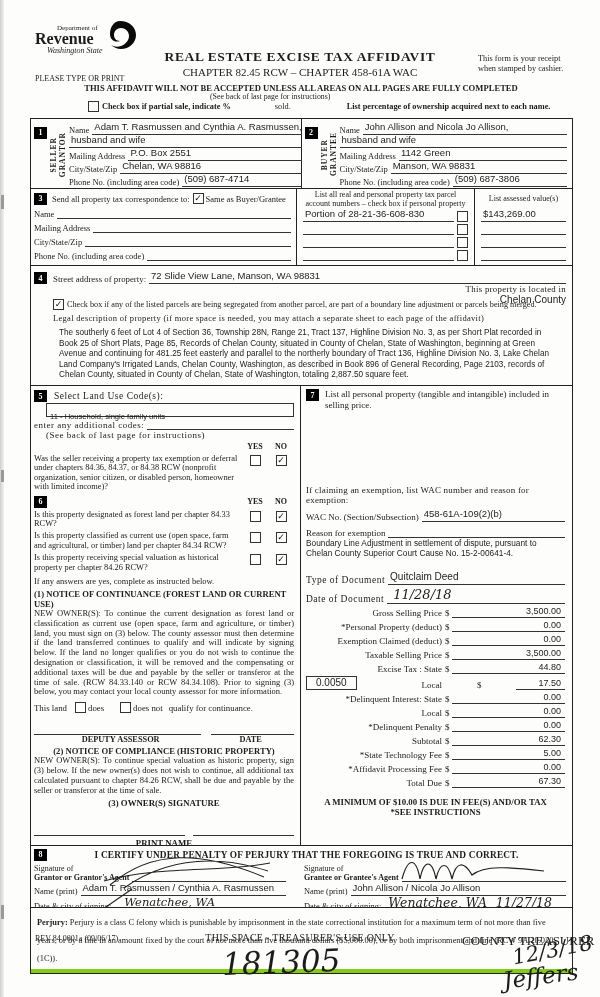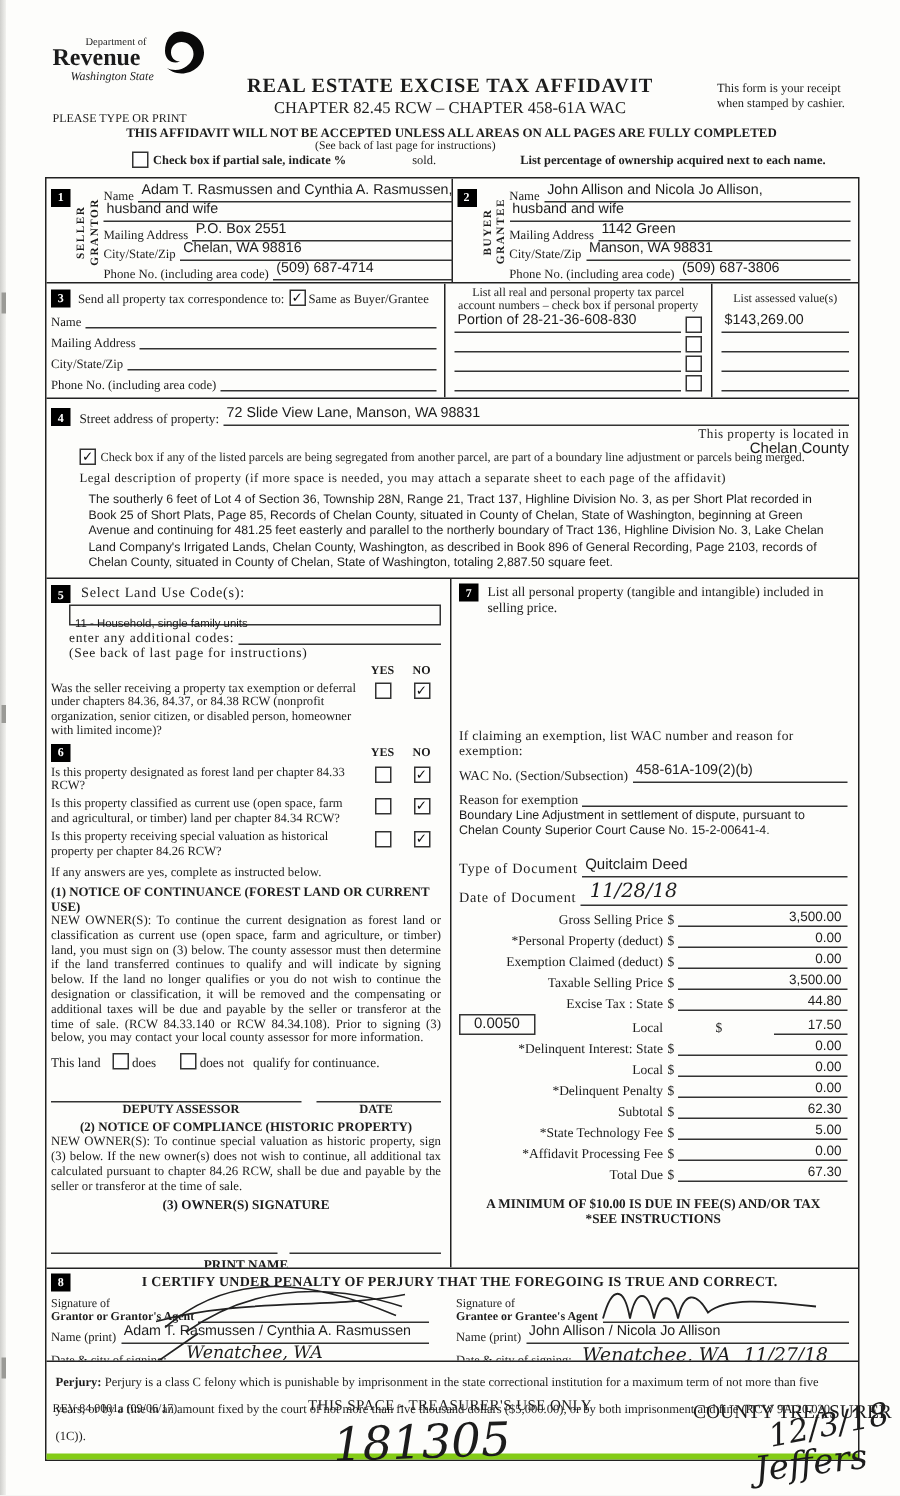--- a/index.html
+++ b/index.html
@@ -224,21 +224,21 @@
 
     <div class="sec row" style="height:460px;align-items:stretch;border-bottom:1px solid #222;">
       <div class="divR" style="width:270px;box-sizing:border-box;padding:3px 6px 0 3px;">
         <div class="row" style="height:14px;align-items:center;">
           <span class="numbox">5</span>
           <span class="ls" style="font-size:9.5px;margin-left:7px;">Select Land Use Code(s):</span>
         </div>
         <div style="border:1px solid #333;margin-left:12px;padding:1px 3px;height:10px;">
           <span class="sans" style="font-size:7.6px;">11 - Household, single family units</span>
         </div>
-        <div class="row" style="height:13px;margin-left:12px;">
+        <div class="row" style="height:13px;">
           <span class="ls" style="font-size:9px;">enter any additional codes:</span>
           <span class="u"></span>
         </div>
         <div class="ls" style="height:12px;margin-left:12px;font-size:9px;">(See back of last page for instructions)</div>
         <div class="yesno" style="width:52px;">
           <span class="yn">YES</span>
           <span class="yn">NO</span>
         </div>
         <div class="qrow">
           <span class="q">Was the seller receiving a property tax exemption or deferral under chapters 84.36, 84.37, or 84.38 RCW (nonprofit organization, senior citizen, or disabled person, homeowner with limited income)?</span>

